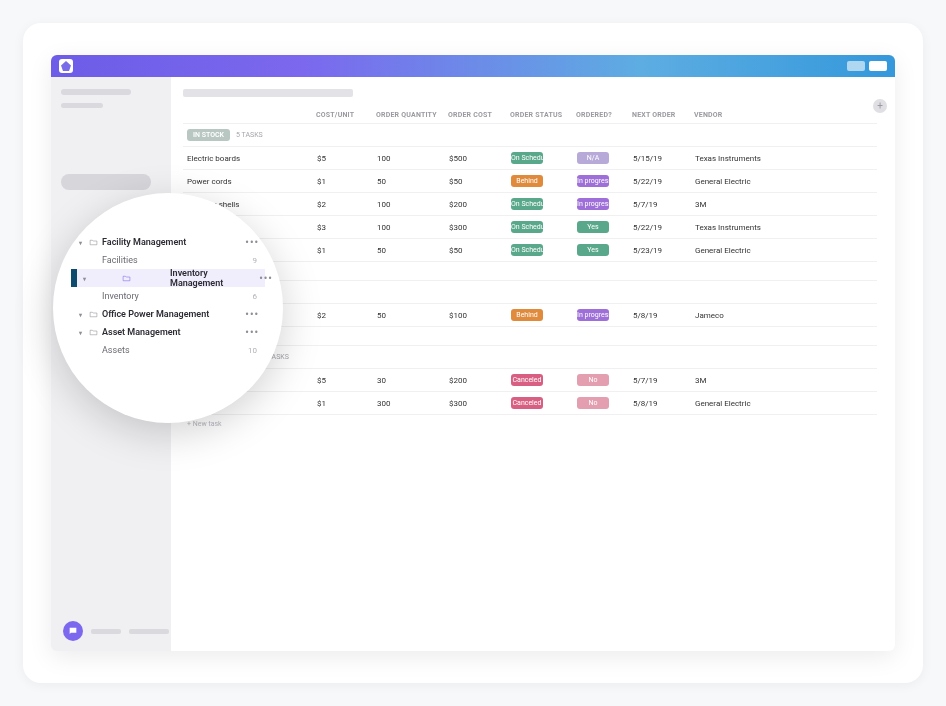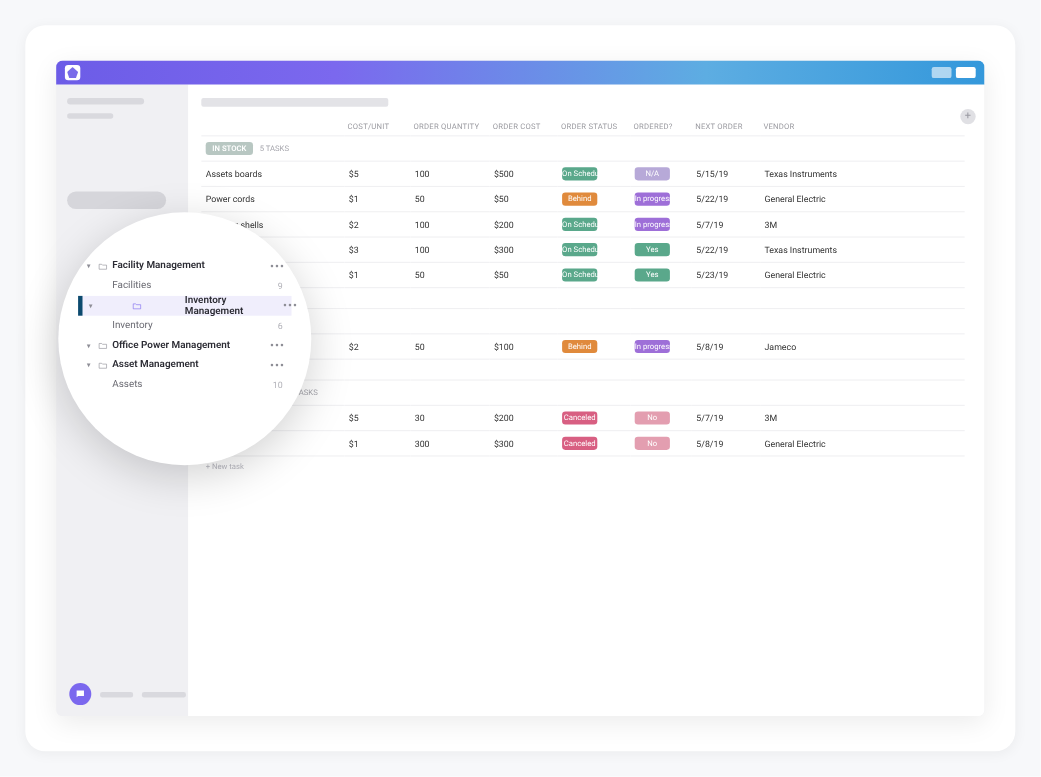--- a/index.html
+++ b/index.html
@@ -15,21 +15,21 @@
 .body { display:flex; height:calc(100% - 22px); }
 .sidebar { width:120px; background:#f0f0f3; padding:12px 10px; display:flex; flex-direction:column; gap:6px; }
 .ghost { background:#d9d9de; border-radius:3px; }
 .sd-l1 { height:6px; width:70px; }
 .sd-l2 { height:5px; width:42px; margin-top:2px; }
 .sd-search { height:16px; width:90px; border-radius:10px; background:#d6d6db; margin-top:60px;}
 .main { flex:1; background:#fff; padding:12px 18px 12px 12px; position:relative; overflow:hidden;}
 .main-head { height:8px; width:170px; background:#e3e3e7; border-radius:2px; margin-bottom:10px;}
 .add-col { position:absolute; top:22px; right:8px; width:14px; height:14px; border-radius:50%; background:#e0e0e4; color:#9a9aa2; font-size:10px; line-height:14px; text-align:center; cursor:pointer;}
 table.grid { width:100%; border-collapse:collapse; font-size:8px; color:#333; table-layout:fixed;}
-table.grid th { text-align:left; font-weight:400; color:#9a9aa0; font-size:7px; padding:4px 3px; text-transform:uppercase; letter-spacing:0.2px; white-space:nowrap;}
+table.grid th { text-align:left; font-weight:700; color:#9a9aa0; font-size:7px; padding:4px 3px; text-transform:uppercase; letter-spacing:0.2px; white-space:nowrap;}
 table.grid td { padding:5px 4px; border-top:1px solid #f0f0f2; white-space:nowrap; overflow:hidden; text-overflow:ellipsis;}
 .section-row td { border:none; padding-top:10px; padding-bottom:3px;}
 .section-badge { display:inline-block; padding:2px 6px; border-radius:3px; color:#fff; font-size:7px; font-weight:600; text-transform:uppercase; }
 .section-count { font-size:7px; color:#a5a5ac; margin-left:6px; text-transform:uppercase;margin-top:44px;}
 .pill { display:inline-block; padding:2px 0; width:32px; text-align:center; border-radius:3px; font-size:7px; color:#fff; }
 .newtask { font-size:7px; color:#b8b8c0; padding:5px 4px; }
 .footer { position:absolute; bottom:10px; left:12px; display:flex; align-items:center; gap:8px;}
 .chat { width:20px; height:20px; border-radius:50%; background:#7B68EE; display:flex; align-items:center; justify-content:center;}
 .chat svg { width:10px; height:10px; fill:#fff;}
 .ft-l { height:5px; background:#d9d9de; border-radius:2px;}
@@ -38,21 +38,21 @@
 .nav-group { font-size:9px; color:#4a4a52; }
 .nav-row { display:flex; align-items:center; height:18px; position:relative; padding-left:8px;}
 .nav-row.folder { font-weight:600; color:#2c2c34;}
 .nav-row .arrow { width:8px; font-size:6px; color:#8e8e96;}
 .nav-row .ficon { width:12px; display:inline-flex; align-items:center; justify-content:center;}
 .nav-row .ficon svg { width:9px; height:9px; stroke:#8e8e96; fill:none; stroke-width:1.5;}
 .nav-row.active .ficon svg { stroke:#7B68EE; }
 .nav-row .label { flex:1; padding-left:3px;}
 .nav-row .count { color:#b1b1b8; font-size:8px; padding-right:8px;}
 .nav-row .dots { color:#8e8e96; font-size:10px; letter-spacing:1px; padding-right:6px; cursor:pointer;}
-.nav-row.active { background:#f0eefc; border-left:4px solid #0c4a6e; padding-left:6px;gap:36px;}
+.nav-row.active { background:#f0eefc; border-left:6px solid #0c4a6e; padding-left:6px;gap:36px;}
 .nav-row.sub { padding-left:28px; color:#6a6a72;}
 </style>
 </head>
 <body>
 
 <div class="frame">
  <div class="window">
   <div class="topbar">
     <div class="logo"></div>
     <div class="win-ctrl">
@@ -90,21 +90,21 @@
                 <th>ORDERED?</th>
                 <th>NEXT ORDER</th>
                 <th>VENDOR</th>
               </tr>
             </thead>
         <tbody id="tbody">
               <tr class="section-row">
                 <td colspan="8"><span class="section-badge" style="background:#b8c7c2">IN STOCK</span><span class="section-count">5 TASKS</span></td>
               </tr>
               <tr>
-                <td>Assets boards</td>
+                <td>Electric boards</td>
                 <td>$5</td>
                 <td>100</td>
                 <td>$500</td>
                 <td><span class="pill" style="background:#5aa88b">On Schedule</span></td>
                 <td><span class="pill" style="background:#b7a9d8">N/A</span></td>
                 <td>5/15/19</td>
                 <td>Texas Instruments</td>
               </tr>
               <tr>
                 <td>Power cords</td>

